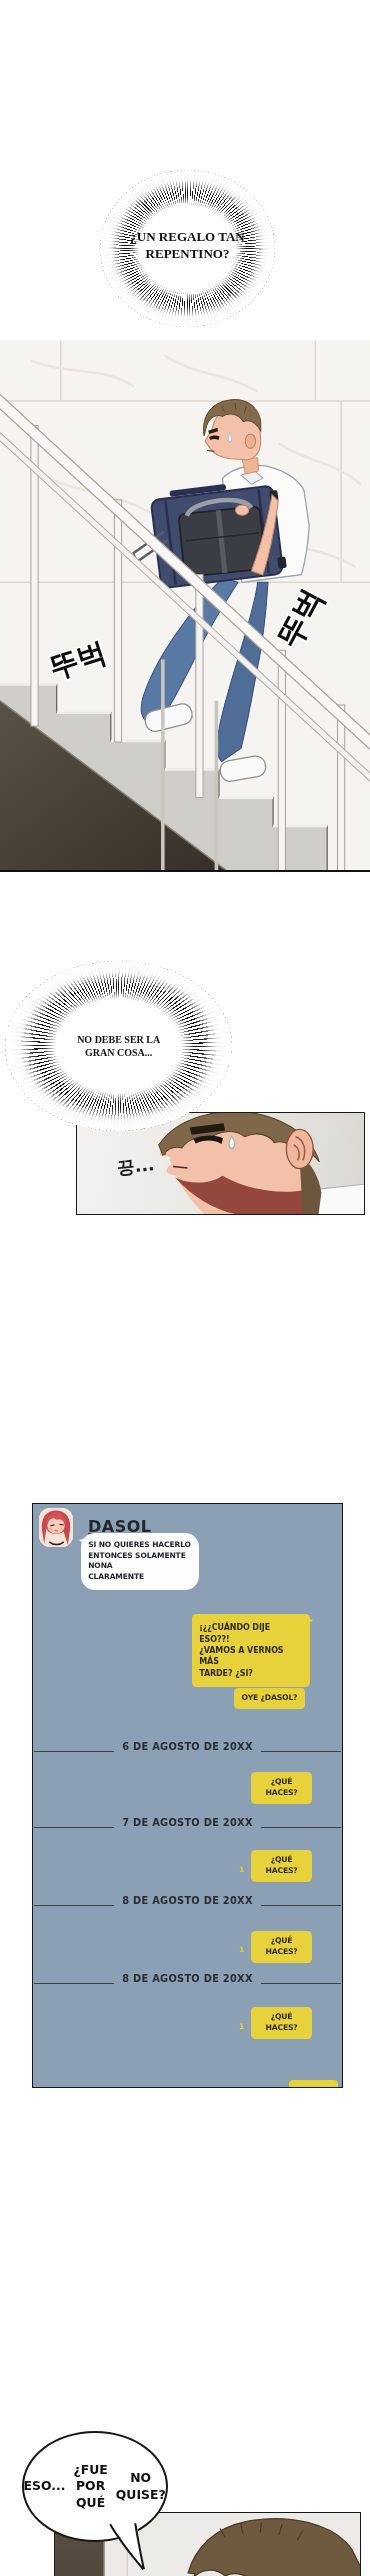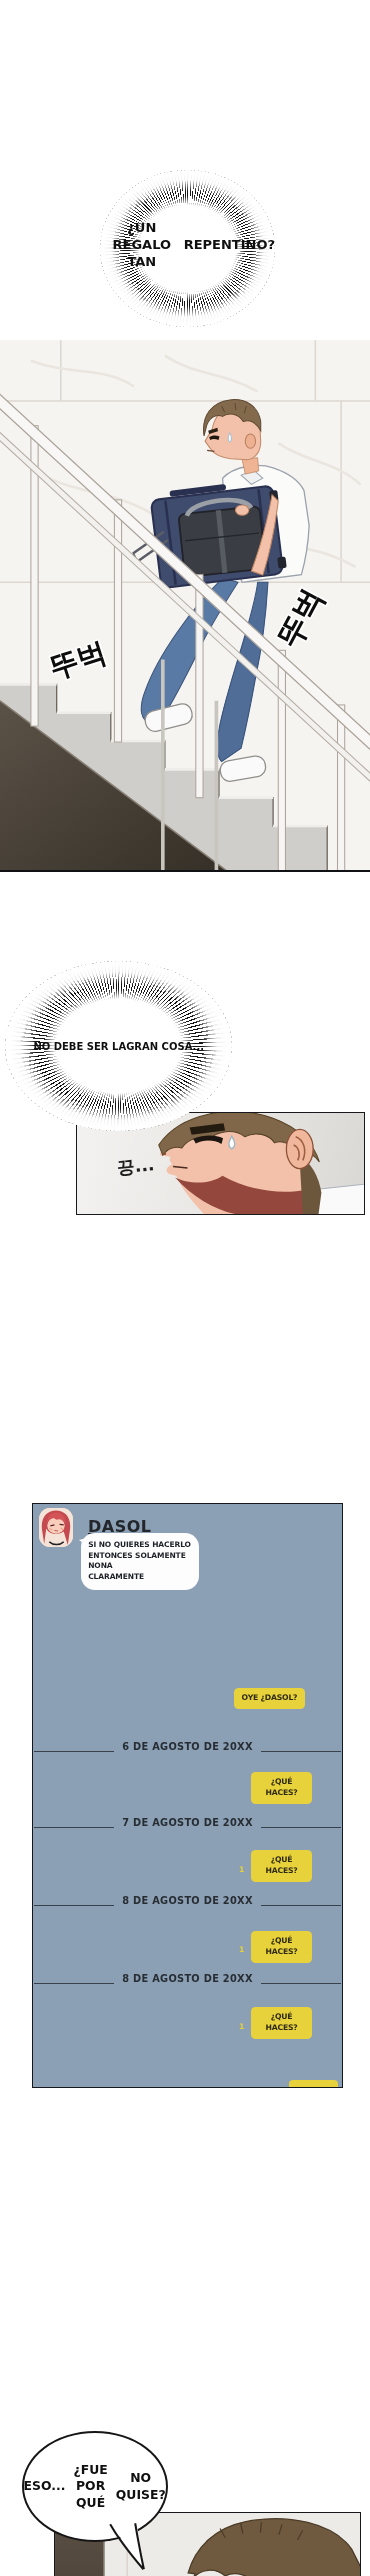--- a/index.html
+++ b/index.html
@@ -11,22 +11,22 @@
   #panel-stairs{left:0;top:340px;width:371px;height:532px;border-bottom:2.1px solid #101114;}
   #panel-face1{left:76px;top:1112px;width:289px;height:103px;border:1.5px solid #17191c;background:linear-gradient(100deg,#f3f2f0 0%,#e7e6e3 55%,#d9d8d4 100%);}
   #panel-chat{left:32px;top:1503px;width:311px;height:585px;border:1.5px solid #14171b;background:#8ba0b4;}
   #panel-face2{left:54px;top:2512px;width:307px;height:227px;border:1.5px solid #17191c;background:#edebe7;}
   
   .burst{position:absolute;z-index:6;}
   .burst .ring{position:absolute;inset:0;border-radius:50%;
     background:repeating-conic-gradient(#131313 0deg 0.8deg,#ffffff 0.8deg 2.5deg);}
   .burst .core{position:absolute;inset:0;border-radius:50%;
     background:radial-gradient(closest-side,#ffffff 0%,#ffffff 55%,rgba(255,255,255,0) 67%,rgba(255,255,255,0) 73%,rgba(255,255,255,0.93) 87%,#ffffff 96%);}
-  .burst .txt{position:absolute;inset:0;display:flex;flex-direction:row;align-items:center;justify-content:center;
-    text-align:center;font-weight:700;color:#101010;line-height:1.3;}
+  .burst .txt{position:absolute;inset:0;display:flex;flex-direction:column;align-items:center;justify-content:center;
+    text-align:center;font-weight:700;color:#101010;line-height:1.3;font-family:Liberation Serif, serif;}
   
   .oval{position:absolute;z-index:6;background:#ffffff;border:2.1px solid #161616;border-radius:50%;
     display:flex;flex-direction:row;align-items:center;justify-content:center;text-align:center;
     font-weight:700;color:#101010;line-height:1.32;}
   
   .chat-name{position:absolute;font-weight:700;color:#23272c;letter-spacing:0.5px;}
   .chat-bubble{position:absolute;box-sizing:border-box;font-weight:700;}
   .chat-bubble .ln{display:block;}
   .bubble-in{background:#fdfdfd;color:#1d2126;border-radius:14px;padding:6.7px 7.2px;
     font-size:7.5px;line-height:1.45;letter-spacing:-0.1px;}
@@ -174,20 +174,25 @@
       </svg>
     </div>
     <div class="chat-name" style="left:55px;top:13.4px;font-size:16px;text-decoration:underline;">DASOL</div>
 
     <div class="chat-bubble bubble-in" style="left:48px;top:29px;width:118px;">
       <span class="ln">SI NO QUIERES HACERLO</span>
       <span class="ln">ENTONCES SOLAMENTE NONA</span>
       <span class="ln">CLARAMENTE</span>
     </div>
 
+    <div class="chat-bubble bubble-out" style="left:159px;top:110px;width:118px;">
+      <span class="ln">¡¿¿CUÁNDO DIJE ESO??!</span>
+      <span class="ln">¿VAMOS A VERNOS MÁS</span>
+      <span class="ln">TARDE? ¿SI?</span>
+    </div>
 
     <div class="chat-bubble bubble-out small noTail" style="left:201px;top:184px;width:71px;">
       <span class="ln">OYE ¿DASOL?</span>
     </div>
 
     <div class="chat-date" style="top:237px;">
       <div class="line"></div>
         <div class="dtxt">6 DE AGOSTO DE 20XX</div>
         <div class="line"></div>
     </div>

